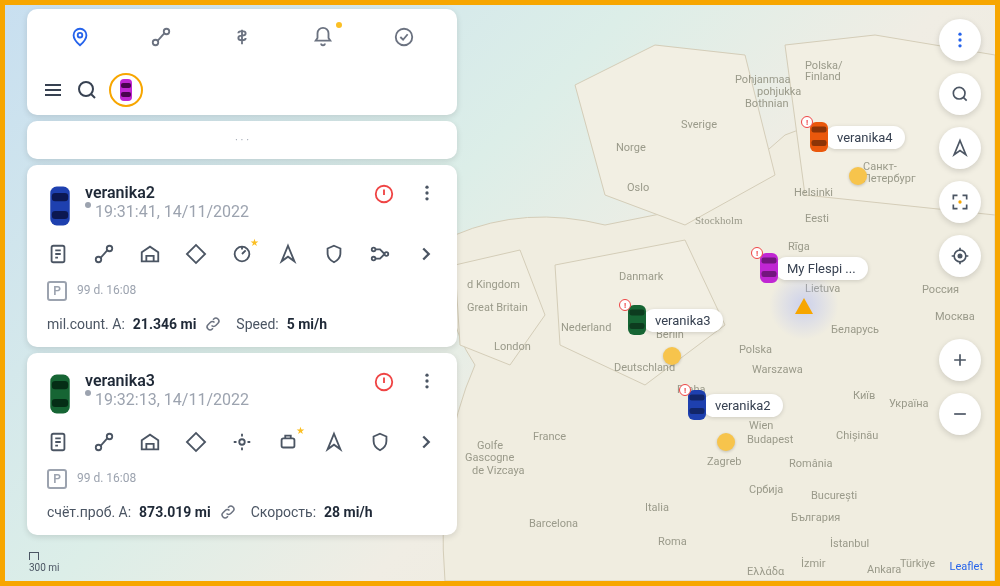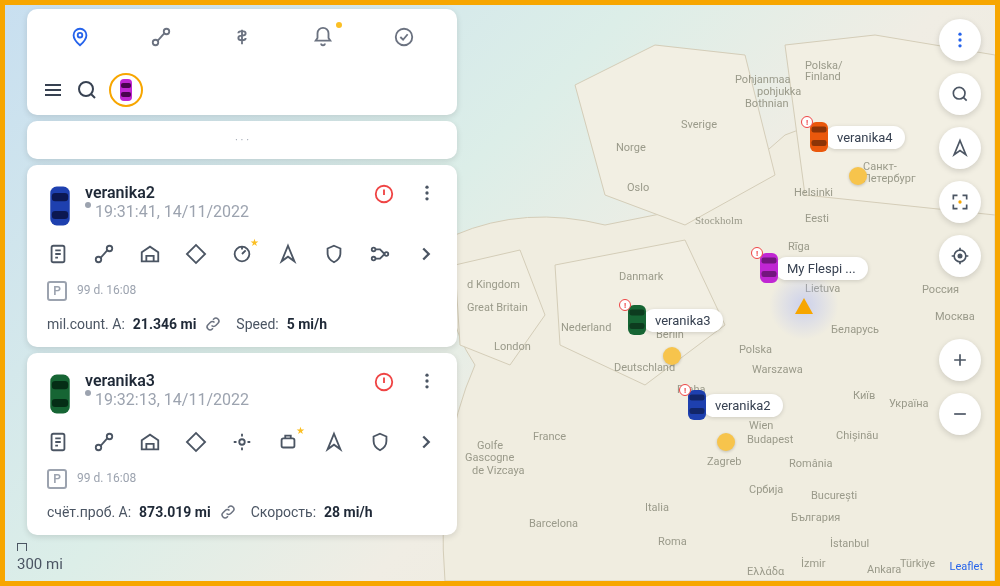--- a/index.html
+++ b/index.html
@@ -91,21 +91,21 @@
 .marker-badge { position:absolute; top:-4px; left:-6px; width:12px; height:12px; border-radius:50%; background:#fff; border:1.5px solid #ef4444; display:flex; align-items:center; justify-content:center; font-size:8px; color:#ef4444; font-weight:bold; z-index:3; }
 .marker-label {
   background:#fff; border-radius: 14px; padding: 4px 12px;
   font-size: 13px; color:#374151; box-shadow: 0 1px 4px rgba(0,0,0,0.15);
   margin-left: -6px; z-index: 1; white-space:nowrap;
 }
 .yellow-dot { position:absolute; width:18px; height:18px; border-radius:50%; background:#f7c44c; box-shadow: 0 1px 3px rgba(0,0,0,0.2); z-index:2; }
 .tri { position:absolute; width:0; height:0; border-left:9px solid transparent; border-right:9px solid transparent; border-bottom:16px solid #f7a600; z-index:2; }
 .halo { position:absolute; width:70px; height:70px; border-radius:50%; background: radial-gradient(circle,#a9b5f780 0%,#a9b5f700 70%); z-index:1; }
 
-.scale { position:absolute; left:12px; bottom:8px; font-size:15px; color:#4b5563; z-index:4; }
+.scale { position:absolute; left:24px; bottom:8px; font-size:10px; color:#4b5563; z-index:4; }
 .leaflet { position:absolute; right:12px; bottom:8px; font-size:11px; color:#2563eb; z-index:4; }
 
 svg { display:block; }
 </style>
 </head>
 <body>
 
 <div class="map-bg">
 
   <svg style="position:absolute;inset:0" width="990" height="576">

